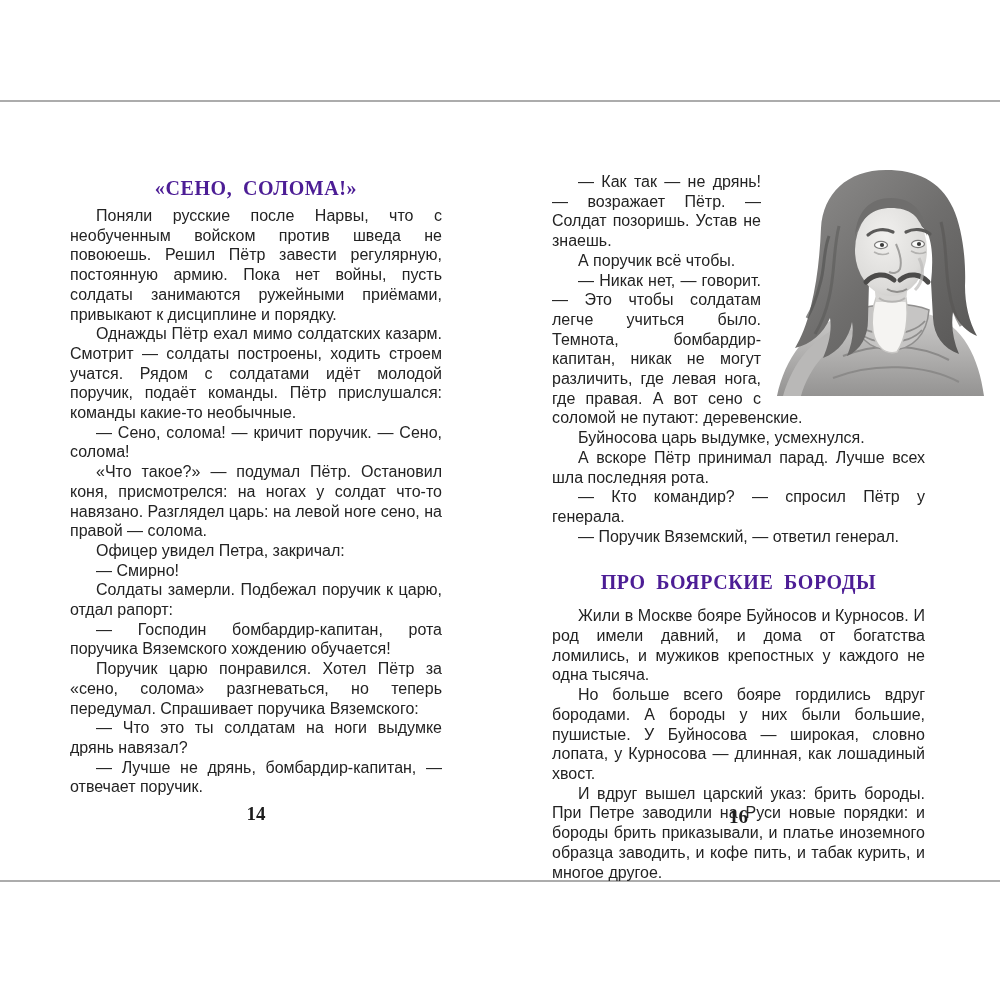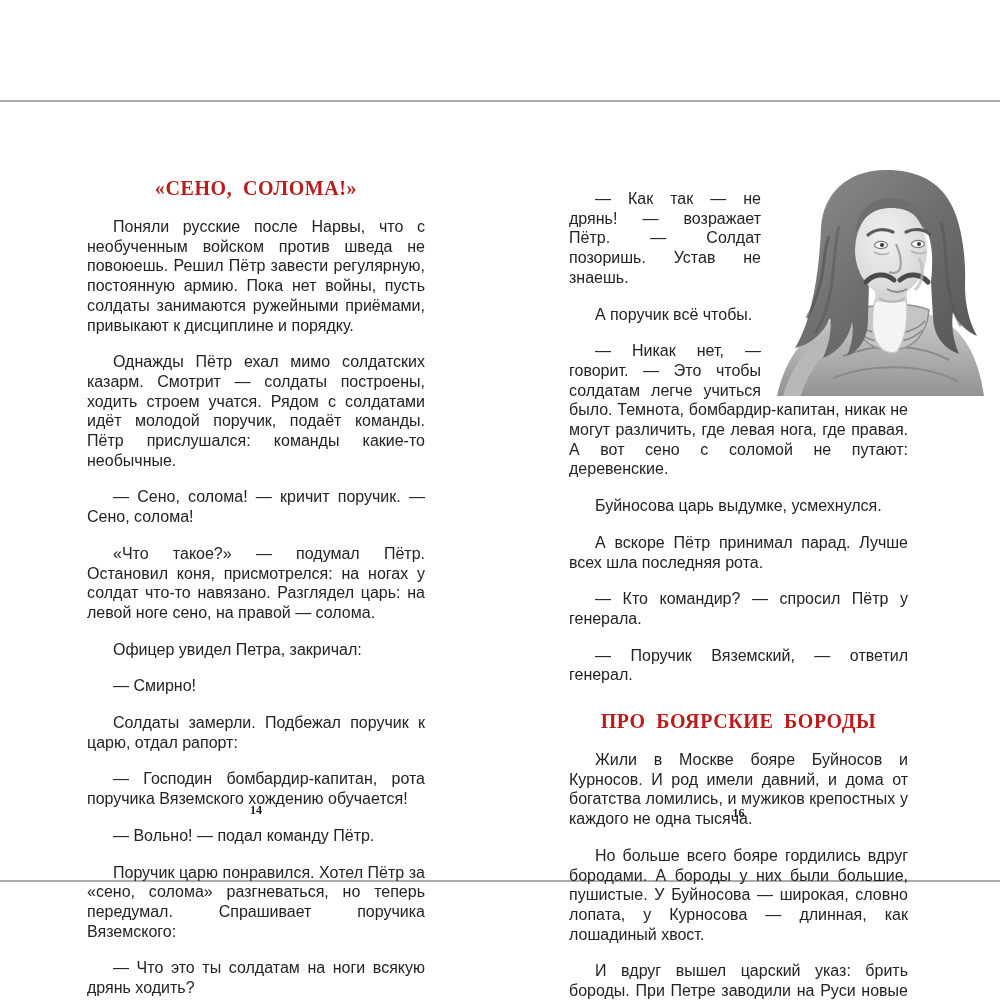--- a/index.html
+++ b/index.html
@@ -25,46 +25,46 @@
   .story-title {
     font-family: "Liberation Serif", serif;
     font-weight: bold;
     font-size: 20px;
     line-height: 24px;
     text-align: center;
     letter-spacing: 0.6px;
     word-spacing: 5px;
     margin: 0 0 6px 0;
     white-space: nowrap;
-    color: #b91c1c;
+    color: #4c1d95;
   }
   #page-right .story-title { margin: 24px 0 12px 0; }
 
   p.body {
-    margin: 17px;
+    margin: 0;
     font-size: 16px;
     line-height: 19.7px;
     text-align: justify;
     text-indent: 26px;
     color: #232323;
   }
 
   .portrait-float {
     float: right;
     width: 216px;
     height: 230px;
     margin: -6px -64px 4px 12px;
   }
   .portrait-float svg { display: block; width: 216px; height: 230px; }
 
   .page-number {
     position: absolute;
     font-family: "Liberation Serif", serif;
     font-weight: bold;
-    font-size: 12px;
+    font-size: 19px;
     text-align: center;
     color: #1d1d1d;
   }
   #pagenum-left  { left: 70px;  top: 803px; width: 372px; }
   #pagenum-right { left: 552px; top: 806px; width: 373px; }
 </style>
 </head>
 <body>
 
 <div class="edge-rule" id="rule-top"></div>
@@ -73,23 +73,22 @@
 <div class="page-col" id="page-left">
   <div class="story-title">«СЕНО, СОЛОМА!»</div>
   <p class="body">Поняли русские после Нарвы, что с необученным войском против шведа не повоюешь. Решил Пётр завести регулярную, постоянную армию. Пока нет войны, пусть солдаты занимаются ружейными приёмами, привыкают к дисциплине и порядку.</p>
   <p class="body">Однажды Пётр ехал мимо солдатских казарм. Смотрит — солдаты построены, ходить строем учатся. Рядом с солдатами идёт молодой поручик, подаёт команды. Пётр прислушался: команды какие-то необычные.</p>
   <p class="body">— Сено, солома! — кричит поручик. — Сено, солома!</p>
   <p class="body">«Что такое?» — подумал Пётр. Остановил коня, присмотрелся: на ногах у солдат что-то навязано. Разглядел царь: на левой ноге сено, на правой — солома.</p>
   <p class="body">Офицер увидел Петра, закричал:</p>
   <p class="body">— Смирно!</p>
   <p class="body">Солдаты замерли. Подбежал поручик к царю, отдал рапорт:</p>
   <p class="body">— Господин бомбардир-капитан, рота поручика Вяземского хождению обучается!</p>
-  <p class="body">— Вольно! — подал команду Пётр.</p>
   <p class="body">Поручик царю понравился. Хотел Пётр за «сено, солома» разгневаться, но теперь передумал. Спрашивает поручика Вяземского:</p>
-  <p class="body">— Что это ты солдатам на ноги всякую дрянь ходить?</p>
+  <p class="body">— Что это ты солдатам на ноги выдумке дрянь навязал?</p>
   <p class="body">— Лучше не дрянь, бомбардир-капитан, — отвечает поручик.</p>
 </div>
 
 <div class="page-col" id="page-right">
   <div class="portrait-float">
     <svg viewBox="0 0 216 230" xmlns="http://www.w3.org/2000/svg" aria-hidden="true">
       <defs>
         <linearGradient id="gArm" x1="0" y1="0" x2="0" y2="1">
           <stop offset="0" stop-color="#cfcecd"></stop>
             <stop offset="1" stop-color="#949392"></stop>

